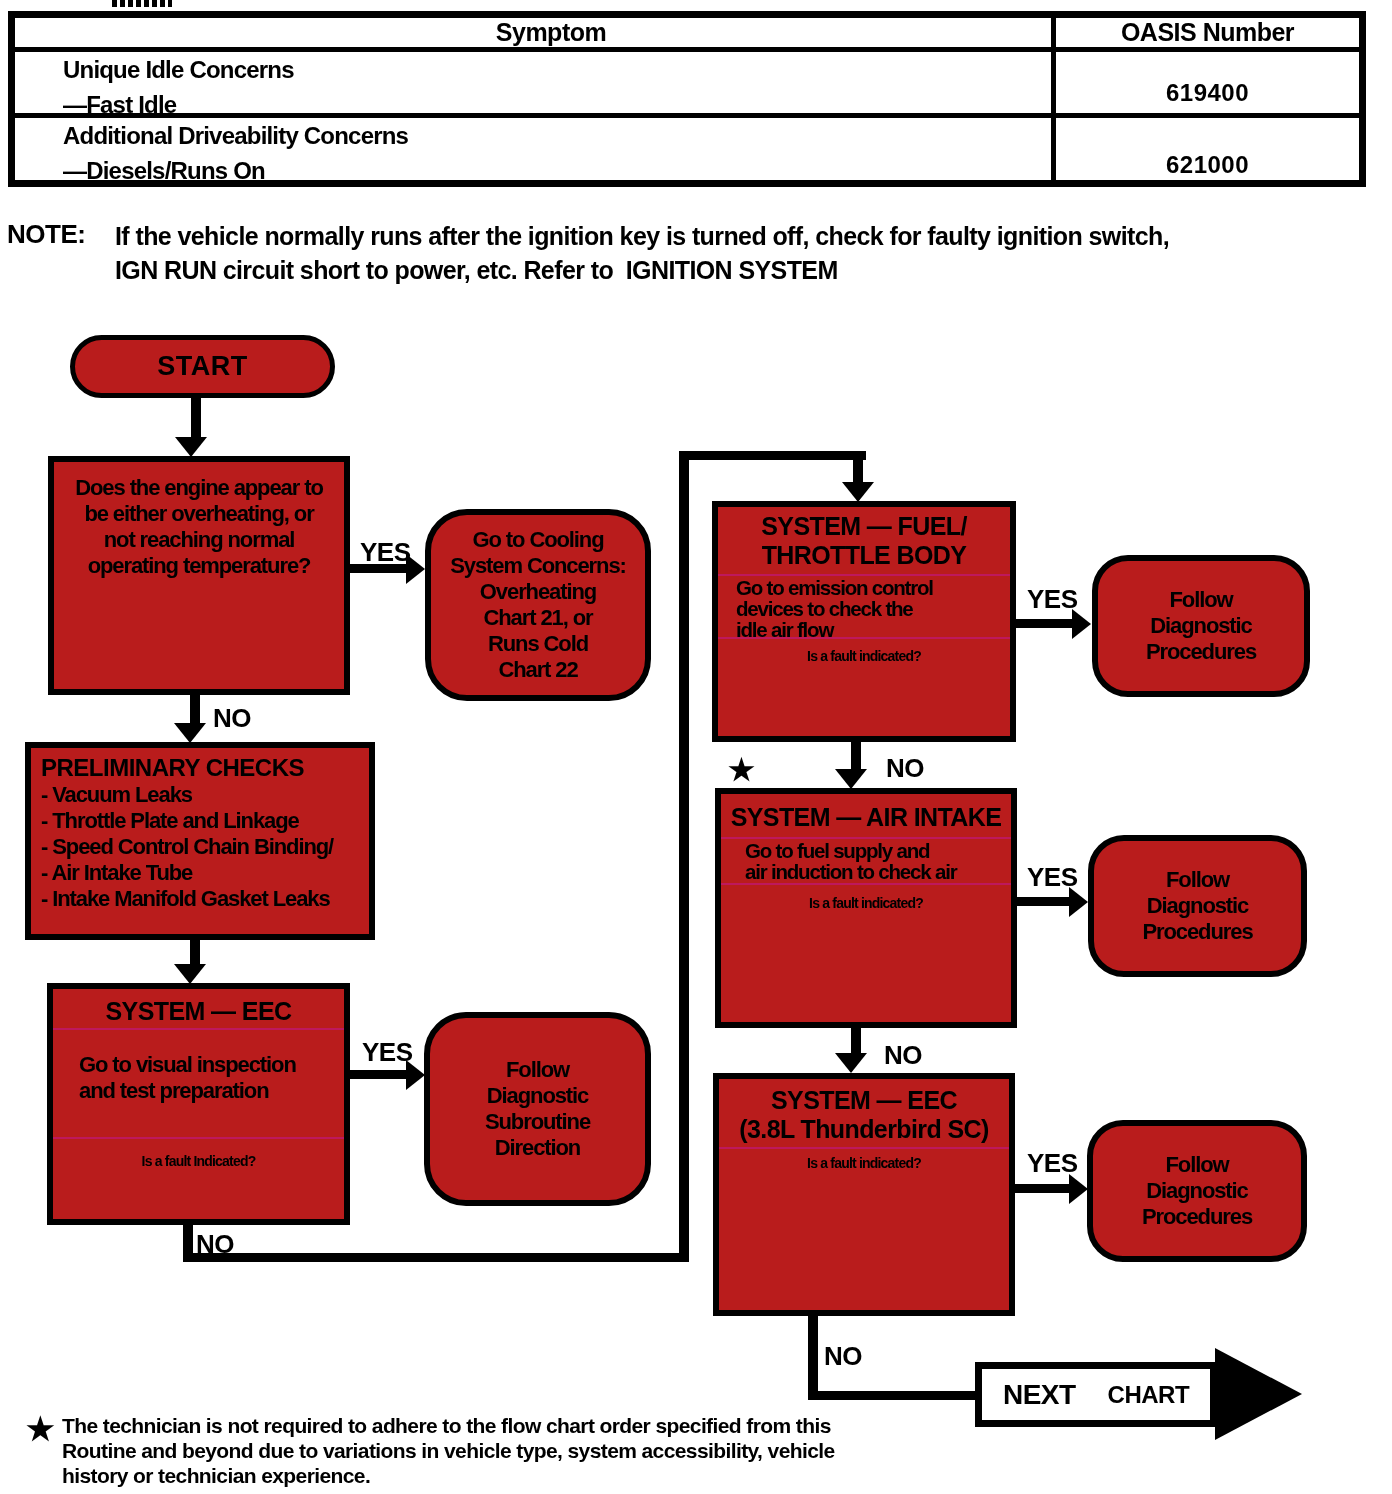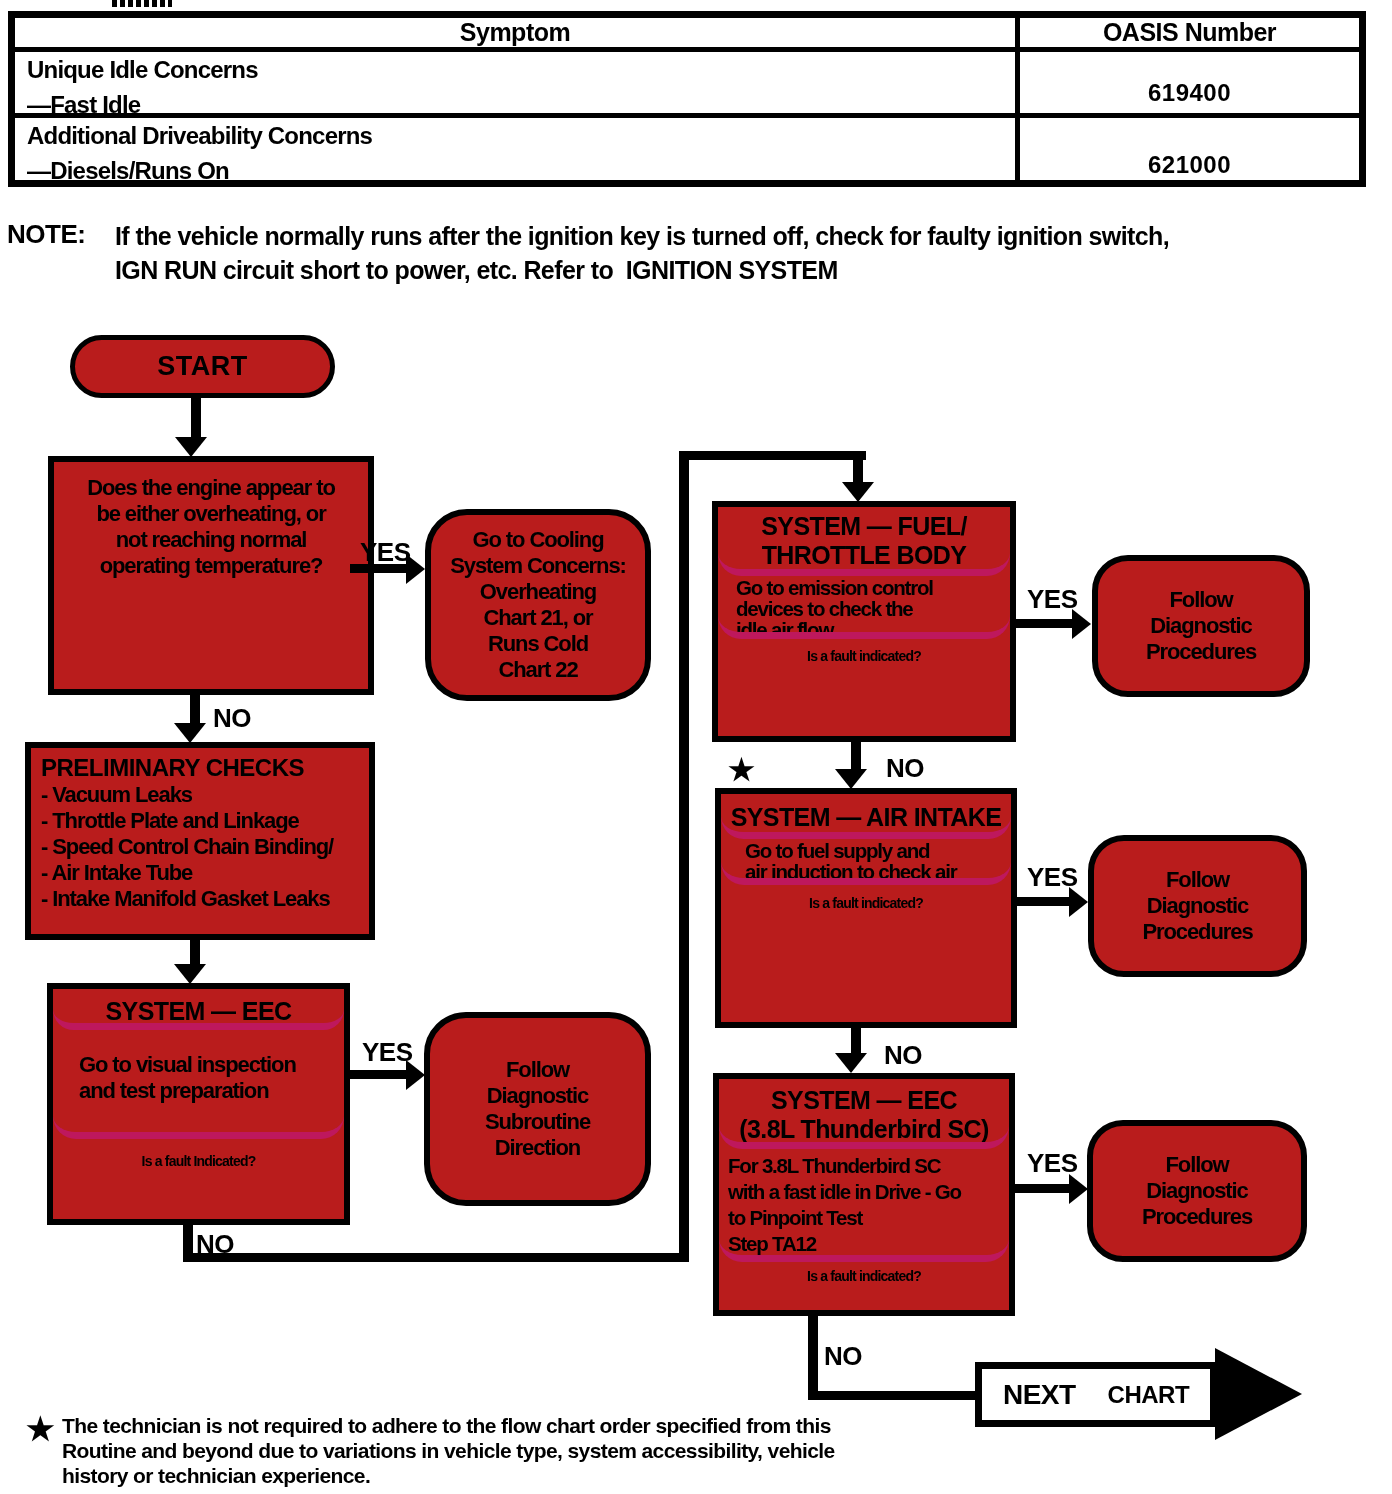--- a/index.html
+++ b/index.html
@@ -7,21 +7,21 @@
   body { font-family:"Liberation Sans", sans-serif; color:#000; font-weight:bold; }
   .page { position:relative; width:1392px; height:1494px; background:#fff; overflow:hidden; }
 
   
   .artifact { position:absolute; left:112px; top:0; width:60px; height:7px;
     background:repeating-linear-gradient(90deg,#000 0 5px,#fff 5px 8px); }
 
   
   .symptom-table { position:absolute; left:8px; top:11px; width:1358px; height:176px;
     border:7px solid #000; display:flex; flex-direction:column; background:#fff; }
-  .t-row { display:flex; }
+  .t-row { display:flex;padding-left:36px; }
   .t-hdr { height:36px; border-bottom:5px solid #000; }
   .t-r1 { height:66px; border-bottom:5px solid #000; }
   .t-r2 { flex:1; }
   .t-left { width:1000px; padding-left:12px; }
   .t-right { flex:1; border-left:5px solid #000; }
   .t-hdr .t-left, .t-hdr .t-right { display:flex; align-items:center; justify-content:center; padding:0; }
   .th { font-size:25px; letter-spacing:-0.5px; }
   .cat { font-size:24px; letter-spacing:-0.8px; padding-top:4px; }
   .sym-item { font-size:24px; letter-spacing:-0.8px; margin-top:7px; }
   .oasis { display:flex; align-items:flex-end; justify-content:center; font-size:24px; padding-bottom:6px; letter-spacing:0.5px; }
@@ -40,21 +40,21 @@
   .ah-right { position:absolute; width:0; height:0; border-top:15px solid transparent; border-bottom:15px solid transparent; border-left:19px solid #000; }
   .lbl { position:absolute; font-size:26px; letter-spacing:-0.5px; }
   .star { position:absolute; font-size:30px; }
 
   .ctr { text-align:center; }
   .ln { white-space:nowrap; }
   .t22 { font-size:22px; letter-spacing:-1.1px; line-height:26px; }
   .t24 { font-size:24px; letter-spacing:-1px; }
   .hd  { font-size:25px; letter-spacing:-0.6px; }
   .sec { overflow:hidden; }
-  .sec-b { border-bottom:7px solid #be185d;border-radius:23px; }
+  .sec-b { border-bottom:2px solid #be185d; }
   .q { font-size:14px; letter-spacing:-0.8px; text-align:center; }
   .body-sm { font-size:20.5px; letter-spacing:-1.2px; line-height:21px; }
   .start-t { font-size:27px; letter-spacing:0.5px; }
   .indent { padding-left:14px; }
 
   
   .next-rect { position:absolute; left:975px; top:1362px; width:242px; height:65px; border:7px solid #000;
     display:flex; align-items:center; justify-content:center; gap:32px; background:#fff; }
   .next-t { font-size:28px; letter-spacing:-0.5px; }
   .chart-t { font-size:24px; letter-spacing:-0.5px; }
@@ -98,21 +98,21 @@
     <div class="ln">If the vehicle normally runs after the ignition key is turned off, check for faulty ignition switch,</div>
     <div class="ln">IGN RUN circuit short to power, etc. Refer to &nbsp;IGNITION SYSTEM</div>
   </div>
 
   <div class="fc stadium" style="left:70px;top:335px;width:265px;height:63px;">
     <span class="start-t">START</span>
   </div>
   <div class="line" style="left:191px;top:397px;width:10px;height:42px;"></div>
   <div class="ah-down" style="left:175px;top:437px;"></div>
 
-  <div class="fc" style="left:48px;top:456px;width:326px;height:239px;padding-top:13px;">
+  <div class="fc" style="left:48px;top:456px;width:302px;height:239px;padding-top:13px;">
     <div class="ctr t22 ln">Does the engine appear to</div>
     <div class="ctr t22 ln">be either overheating, or</div>
     <div class="ctr t22 ln">not reaching normal</div>
     <div class="ctr t22 ln">operating temperature?</div>
   </div>
 
   <div class="lbl" style="left:360px;top:537px;">YES</div>
   <div class="line" style="left:350px;top:564px;width:58px;height:9px;"></div>
   <div class="ah-right" style="left:406px;top:554px;"></div>
 
@@ -219,26 +219,20 @@
 
   <div class="lbl" style="left:884px;top:1040px;">NO</div>
   <div class="line" style="left:851px;top:1027px;width:10px;height:30px;"></div>
   <div class="ah-down" style="left:835px;top:1053px;"></div>
 
   <div class="fc" style="left:713px;top:1073px;width:302px;height:243px;">
     <div class="sec sec-b ctr" style="height:70px;padding-top:7px;">
       <div class="hd ln">SYSTEM — EEC</div>
       <div class="hd ln">(3.8L Thunderbird SC)</div>
     </div>
-    <div class="sec sec-b" style="height:113px;padding:4px 0 0 9px;">
-      <div class="body-sm ln" style="line-height:26px;">For 3.8L Thunderbird SC</div>
-      <div class="body-sm ln" style="line-height:26px;">with a fast idle in Drive - Go</div>
-      <div class="body-sm ln" style="line-height:26px;">to Pinpoint Test</div>
-      <div class="body-sm ln" style="line-height:26px;">Step TA12</div>
-    </div>
     <div class="sec q" style="padding-top:6px;">Is a fault indicated?</div>
   </div>
 
   <div class="lbl" style="left:1027px;top:1148px;">YES</div>
   <div class="line" style="left:1015px;top:1184px;width:57px;height:9px;"></div>
   <div class="ah-right" style="left:1069px;top:1174px;"></div>
 
   <div class="fc rnd rnd2" style="left:1087px;top:1120px;width:220px;height:142px;">
     <div class="t22 ln ctr">Follow</div>
     <div class="t22 ln ctr">Diagnostic</div>

